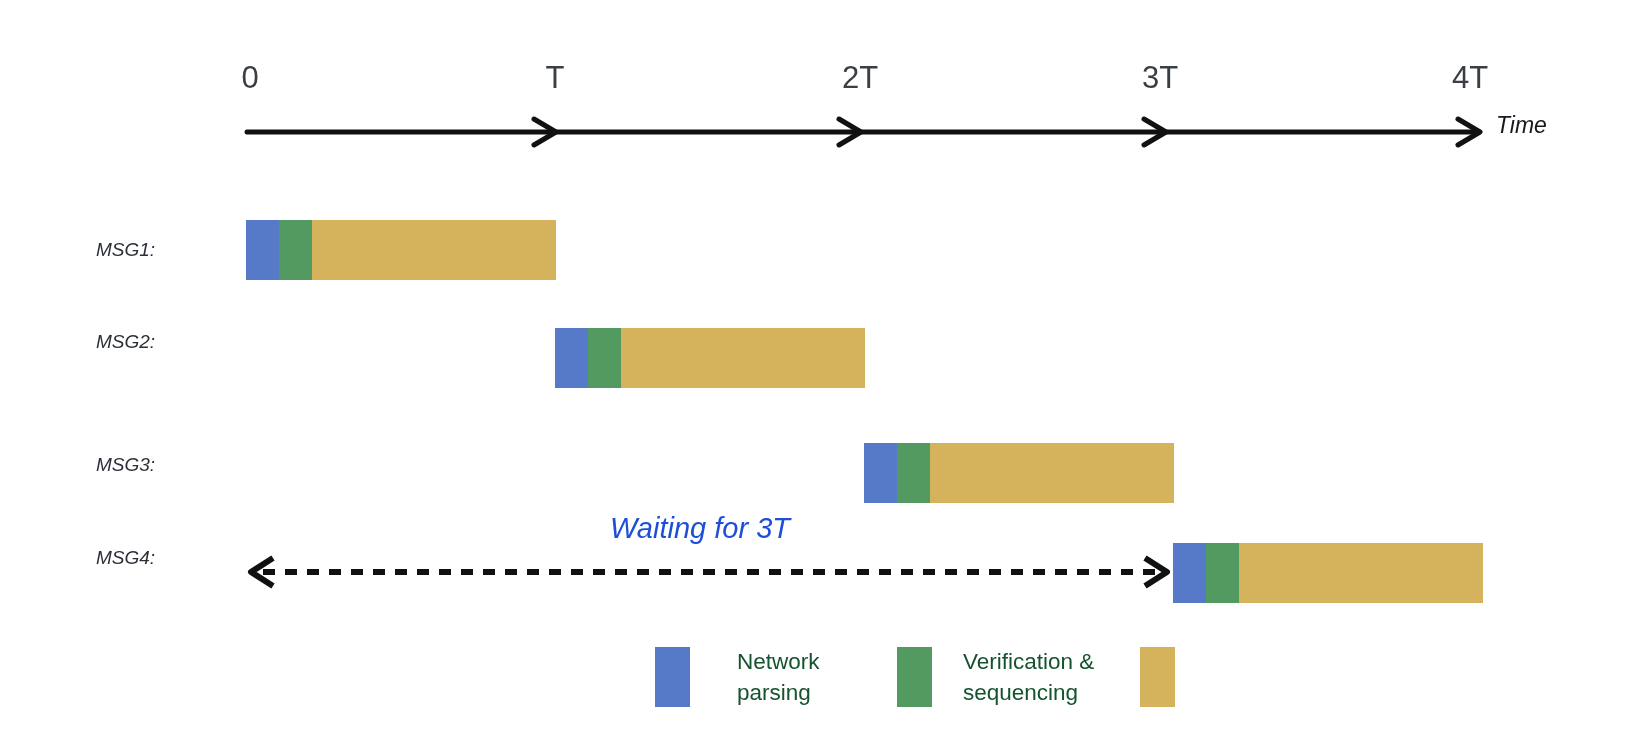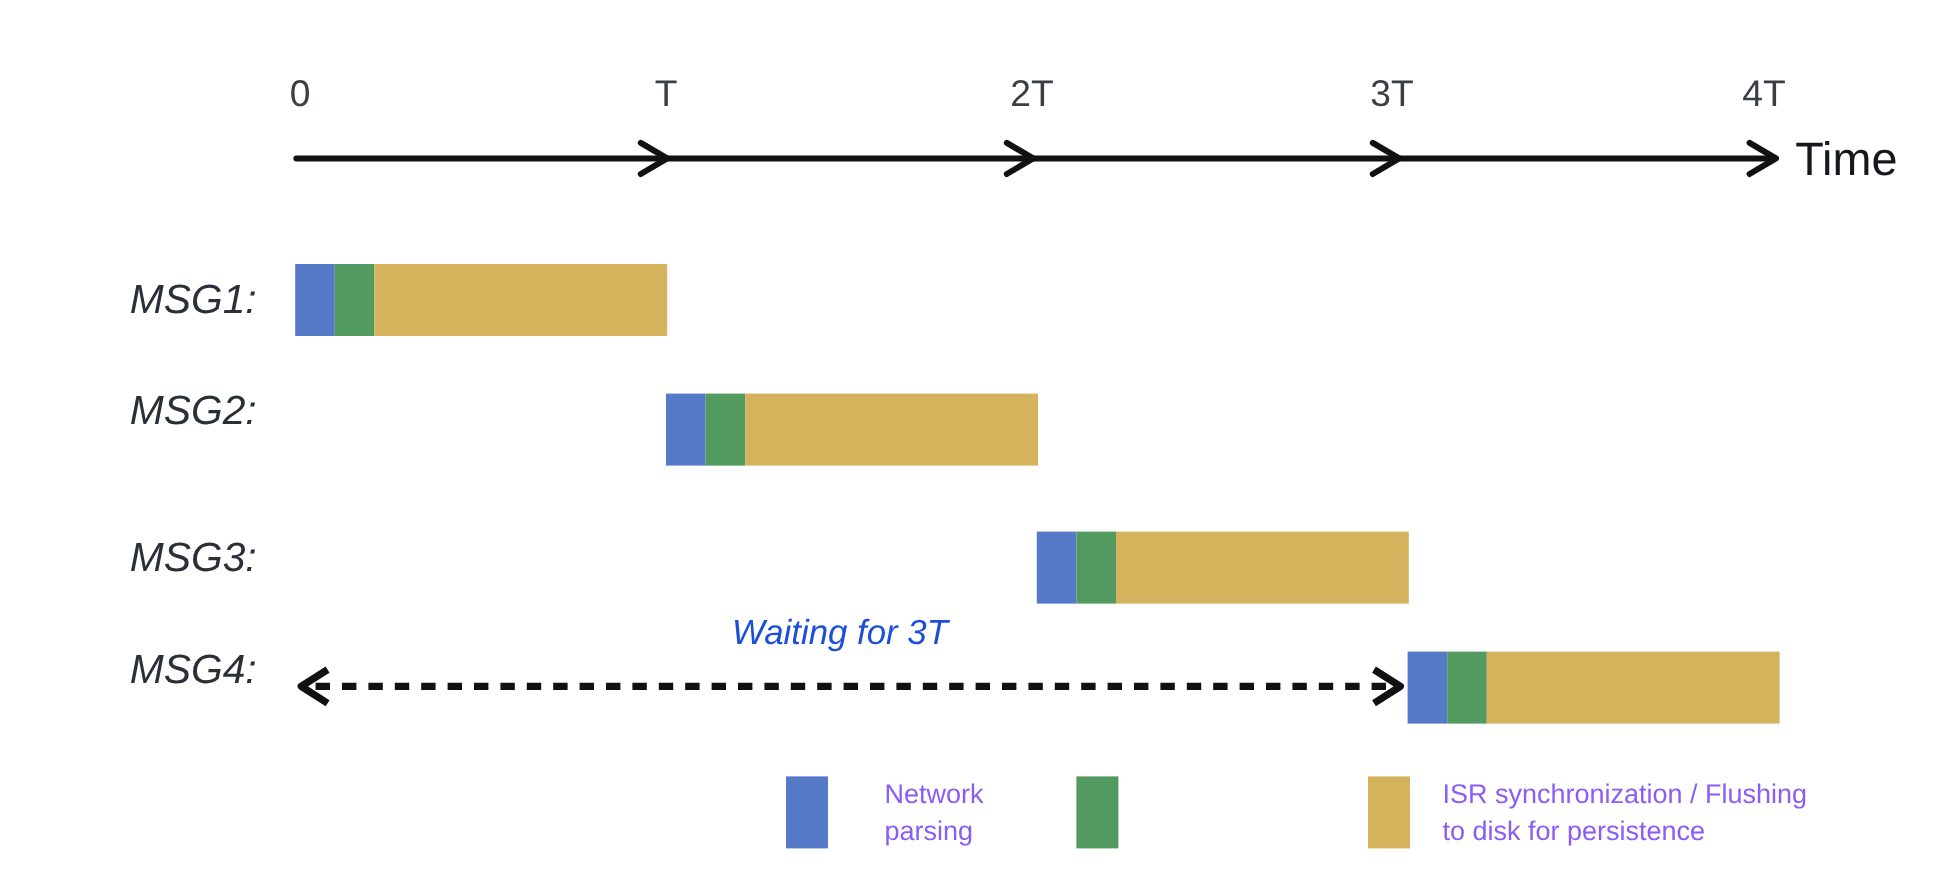--- a/index.html
+++ b/index.html
@@ -7,26 +7,26 @@
     position:relative;width:1632px;height:734px;background:#ffffff;
     font-family:"Liberation Sans",sans-serif;overflow:hidden;
   }
   svg.lines{position:absolute;left:0;top:0;width:1632px;height:734px;}
 
   
   .tick{position:absolute;top:60px;width:80px;text-align:center;
         font-size:31px;color:#3A3E45;}
   .tick-0{left:210px}.tick-1{left:515px}.tick-2{left:820px}
   .tick-3{left:1120px}.tick-4{left:1430px}
-  .time-label{position:absolute;left:1496px;top:112px;font-size:39px;
-        color:#15181d;}
+  .time-label{position:absolute;left:1496px;top:112px;font-size:23px;
+        font-style:italic;color:#15181d;}
 
   
   .msg-label{position:absolute;left:96px;width:130px;height:36px;line-height:36px;
-        font-style:italic;font-size:34px;color:#2B3038;text-align:center;}
+        font-style:italic;font-size:19px;color:#2B3038;}
   .msg-label-1{top:232px}.msg-label-2{top:324px}
   .msg-label-3{top:447px}.msg-label-4{top:540px}
 
   
   .bar{position:absolute;height:60px;display:flex;}
   .bar-1{left:246px;top:220px}
   .bar-2{left:555px;top:328px}
   .bar-3{left:864px;top:443px}
   .bar-4{left:1173px;top:543px}
   .seg{height:100%;}
@@ -36,21 +36,21 @@
 
   
   .annotation{position:absolute;left:500px;top:512px;width:400px;text-align:center;
         font-style:italic;font-size:29px;}
 
   
   .swatch{position:absolute;top:647px;width:35px;height:60px;}
   .swatch-1{left:655px}.swatch-2{left:897px}.swatch-3{left:1140px}
   .legend-text{position:absolute;top:645px;height:64px;display:flex;
         flex-direction:column;justify-content:center;
-        font-size:22.5px;line-height:31px;color:#8b5cf6;}
+        font-size:22.5px;line-height:31px;color:#14532d;}
   .legend-text-1{left:737px}.legend-text-2{left:963px}.legend-text-3{left:1202px}
 </style>
 </head>
 <body>
 
 <div class="canvas">
 
   <svg class="lines" viewBox="0 0 1632 734" xmlns="http://www.w3.org/2000/svg">
     <g stroke="#111111" fill="none" stroke-linecap="round" stroke-linejoin="round">
       <line x1="247" y1="132" x2="1477" y2="132" stroke-width="5"></line>
@@ -101,20 +101,20 @@
 
   <div class="annotation" style="color: #1d4ed8;">Waiting for 3T</div>
 
   <div class="swatch swatch-1" style="background-color: rgb(86, 122, 200);"></div>
   <div class="legend-text legend-text-1">
     <span>Network</span>
     <span>parsing</span>
   </div>
 
   <div class="swatch swatch-2" style="background-color: rgb(82, 154, 96);"></div>
+  <div class="legend-text legend-text-2">
+    <span>Verification &amp;</span>
+    <span>sequencing</span>
+  </div>
 
   <div class="swatch swatch-3" style="background-color: rgb(212, 179, 92);"></div>
-  <div class="legend-text legend-text-3">
-    <span>ISR synchronization / Flushing</span>
-    <span>to disk for persistence</span>
-  </div>
 
 </div>
 
 </body></html>

